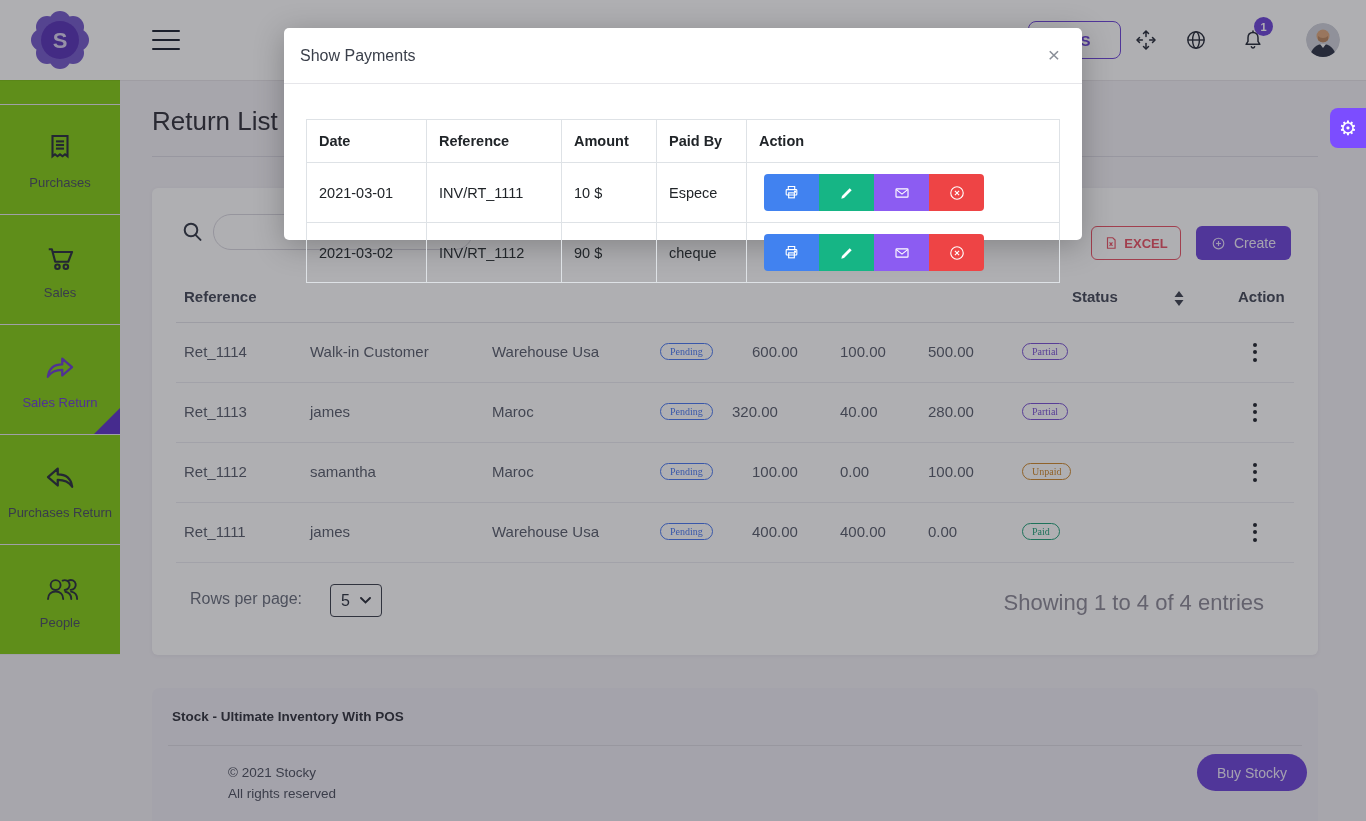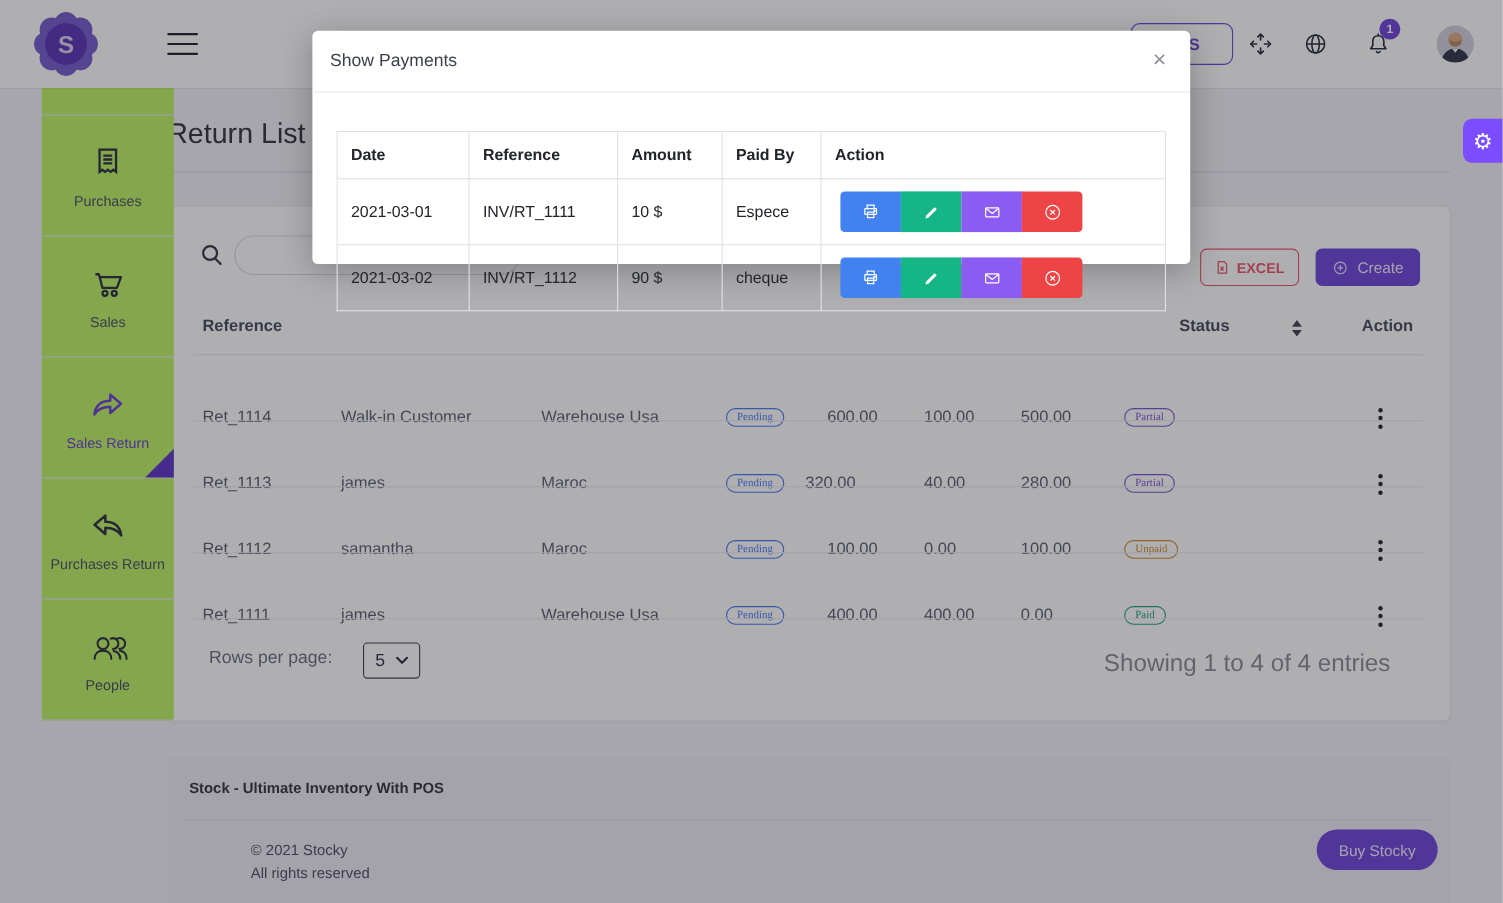--- a/index.html
+++ b/index.html
@@ -10,21 +10,21 @@
   .header { position:absolute; left:0; top:0; width:1366px; height:80px; background:#fff; z-index:5; box-shadow:0 1px 0 rgba(0,0,0,.05); }
   .logo { position:absolute; left:30px; top:10px; width:60px; height:60px; cursor:pointer; }
   .hamburger { position:absolute; left:152px; top:30px; width:28px; height:20px; display:flex; flex-direction:column; justify-content:space-between; cursor:pointer; }
   .hamburger div { height:2.4px; background:#1d2330; border-radius:1px; }
   .pos-btn { position:absolute; left:1028px; top:21px; width:93px; height:38px; border:1px solid #6e45d9; border-radius:8px; background:transparent; color:#6e45d9; font-size:15px; font-weight:700; letter-spacing:.5px; cursor:pointer; font-family:inherit; }
   .hicon { position:absolute; top:28px; width:24px; height:24px; cursor:pointer; }
   .badge-notif { position:absolute; left:1254px; top:17px; width:19px; height:19px; border-radius:50%; background:#6d45d8; color:#fff; font-size:11px; font-weight:700; display:flex; align-items:center; justify-content:center; }
   .avatar { position:absolute; left:1306px; top:23px; width:34px; height:34px; border-radius:50%; overflow:hidden; cursor:pointer; }
 
   
-  .sidebar { position:absolute; left:0; top:80px; width:120px; background:#bef264; z-index:4;margin-left:38px; }
+  .sidebar { position:absolute; left:0; top:80px; width:120px; background:#84cc16; z-index:4; }
   .sb-sliver { height:25px; border-bottom:1px solid #e9e8ef; }
   .sb-item { height:110px; border-bottom:1px solid #e9e8ef; position:relative; display:flex; flex-direction:column; align-items:center; justify-content:center; gap:9px; cursor:pointer; }
   .sb-item .lbl { font-size:13px; color:#4a4f62; }
   .sb-item svg { stroke:#2a2f3c; }
   .sb-item.active .lbl { color:#6d3fd1; }
   .sb-item.active svg { stroke:#6d3fd1; }
   .sb-item.active::after { content:""; position:absolute; right:0; bottom:0; border-left:26px solid transparent; border-bottom:26px solid #5e35c8; }
 
   
   .page-title { position:absolute; left:152px; top:106px; font-size:26px; font-weight:500; color:#33333d; }
@@ -33,21 +33,21 @@
 
   .card { position:absolute; left:152px; top:188px; width:1166px; height:467px; background:#fff; border-radius:6px; box-shadow:0 1px 4px rgba(40,40,70,.06); }
   .search-ico { position:absolute; left:29px; top:32px; }
   .search-input { position:absolute; left:61px; top:26px; width:260px; height:36px; border:1px solid #d9d7df; border-radius:18px; background:#fff; padding:0 16px; font-size:14px; font-family:inherit; color:#3a3f4c; }
   .btn-excel { position:absolute; left:939px; top:38px; width:90px; height:34px; border:1px solid #ea5466; border-radius:6px; background:transparent; color:#ea5466; font-size:13px; font-weight:700; display:flex; align-items:center; justify-content:center; gap:6px; cursor:pointer; font-family:inherit; }
   .btn-create { position:absolute; left:1044px; top:38px; width:95px; height:34px; border:none; border-radius:6px; background:#6e45d9; color:#f0ecfa; font-size:14px; display:flex; align-items:center; justify-content:center; gap:8px; cursor:pointer; font-family:inherit; }
 
   .thead { position:absolute; left:0; top:90px; width:1166px; height:44px; font-size:15px; font-weight:700; color:#454a59; }
   .thead .h { position:absolute; top:10px; }
   .thead-rule { position:absolute; left:24px; top:134px; width:1118px; height:1px; background:#e4e3ea; }
-  .trow { position:absolute; left:0; width:1166px; height:60px; font-size:15px; color:#5a5f6d;margin-top:28px; }
+  .trow { position:absolute; left:0; width:1166px; height:60px; font-size:15px; color:#5a5f6d; }
   .trow .c { position:absolute; top:21px; }
   .trow + .rule, .row-rule { position:absolute; left:24px; width:1118px; height:1px; background:#ebebf1; }
 
   .pill { font-family:Liberation Serif, serif; font-size:10px; padding:2px 9px; border-radius:10px; border:1px solid; background:transparent; display:inline-block; }
   .b-blue   { color:#4a79f2; border-color:#4a79f2; }
   .b-purple { color:#7a52d4; border-color:#7a52d4; }
   .b-orange { color:#cf8a2e; border-color:#cf8a2e; }
   .b-green  { color:#21a179; border-color:#21a179; }
 
   .kebab { position:absolute; top:14px; width:22px; height:32px; display:flex; flex-direction:column; align-items:center; justify-content:center; gap:3.5px; cursor:pointer; }

